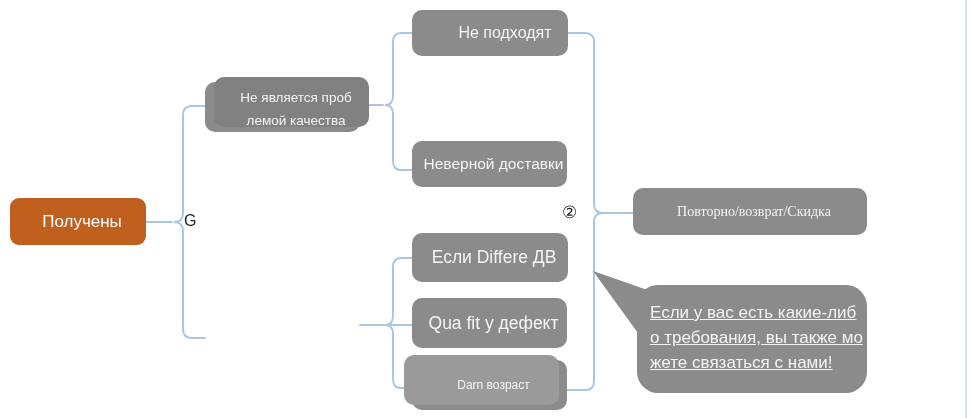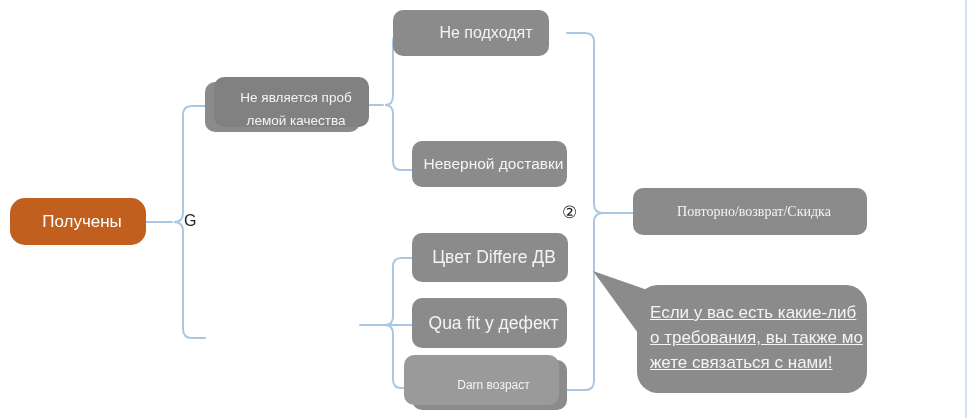--- a/index.html
+++ b/index.html
@@ -18,37 +18,37 @@
     position:relative;width:972px;height:418px;background:#fff;overflow:hidden;
   }
   .wires{position:absolute;left:0;top:0;z-index:0;}
   .node{
     position:absolute;z-index:1;
     background:var(--node-fill);color:var(--node-text);
     border-radius:10px;
     display:flex;align-items:center;justify-content:center;
     box-sizing:border-box;text-align:center;padding-left:8px;
   }
-  .node.root{background:var(--root-fill);color:#fff;font-size:17px;border-radius:15px;}
+  .node.root{background:var(--root-fill);color:#fff;font-size:17px;border-radius:9px;}
   .layered-dark::before{
     content:"";position:absolute;left:9px;top:-5px;right:-9px;bottom:5px;
     background:var(--node-back);border-radius:10px;z-index:-1;
   }
   .layered-light::before{
     content:"";position:absolute;left:-8px;top:-5px;right:8px;bottom:5px;
     background:var(--node-back-light);border-radius:10px;z-index:-1;
   }
   
   .n-root{left:10px;top:198px;width:136px;height:47px;}
   .n-notquality{
     left:205px;top:82px;width:155px;height:50px;
     display:block;text-align:center;font-size:13.5px;line-height:23px;
     padding:4px 2px 0 29px;white-space:pre;
   }
-  .n-notfit{left:393px;top:10px;width:156px;height:46px;font-size:16px;padding-left:30px;}
+  .n-notfit{left:412px;top:10px;width:156px;height:46px;font-size:16px;padding-left:30px;}
   .n-wrongdelivery{left:412px;top:141px;width:155px;height:46px;font-size:15.5px;}
   .n-qualityproblems{left:204px;top:302px;width:156px;height:47px;font-size:14px;}
   .n-colordiff{left:412px;top:233px;width:156px;height:49px;font-size:17.5px;}
   .n-quafit{left:412px;top:298px;width:155px;height:50px;font-size:17.5px;}
   .n-darnage{left:412px;top:360px;width:155px;height:50px;font-size:12px;}
   .n-outcome{left:633px;top:188px;width:234px;height:47px;font-size:14px;font-family:Liberation Serif, serif;}
   .n-callout{
     left:637px;top:285px;width:230px;height:108px;border-radius:21px;
     display:block;text-align:left;font-size:17px;line-height:25px;
     padding:15px 4px 0 13px;white-space:pre;overflow:hidden;text-decoration:underline;
@@ -84,21 +84,21 @@
   <div class="floating-label l-edge">G</div>
 
   <div class="node layered-dark n-notquality">Не является проб
 лемой качества</div>
 
   <div class="node n-notfit">Не подходят</div>
 
   <div class="node n-wrongdelivery">Неверной доставки</div>
 
 
-  <div class="node n-colordiff">Цвет Differe ДВ</div>
+  <div class="node n-colordiff">Если Differe ДВ</div>
 
   <div class="node n-quafit">Qua fit у дефект</div>
 
   <div class="node layered-light n-darnage">Darn возраст</div>
 
   <div class="floating-label l-group">②</div>
 
   <div class="node n-outcome">Повторно/возврат/Скидка</div>
 
   <div class="node n-callout">Если у вас есть какие-либ

